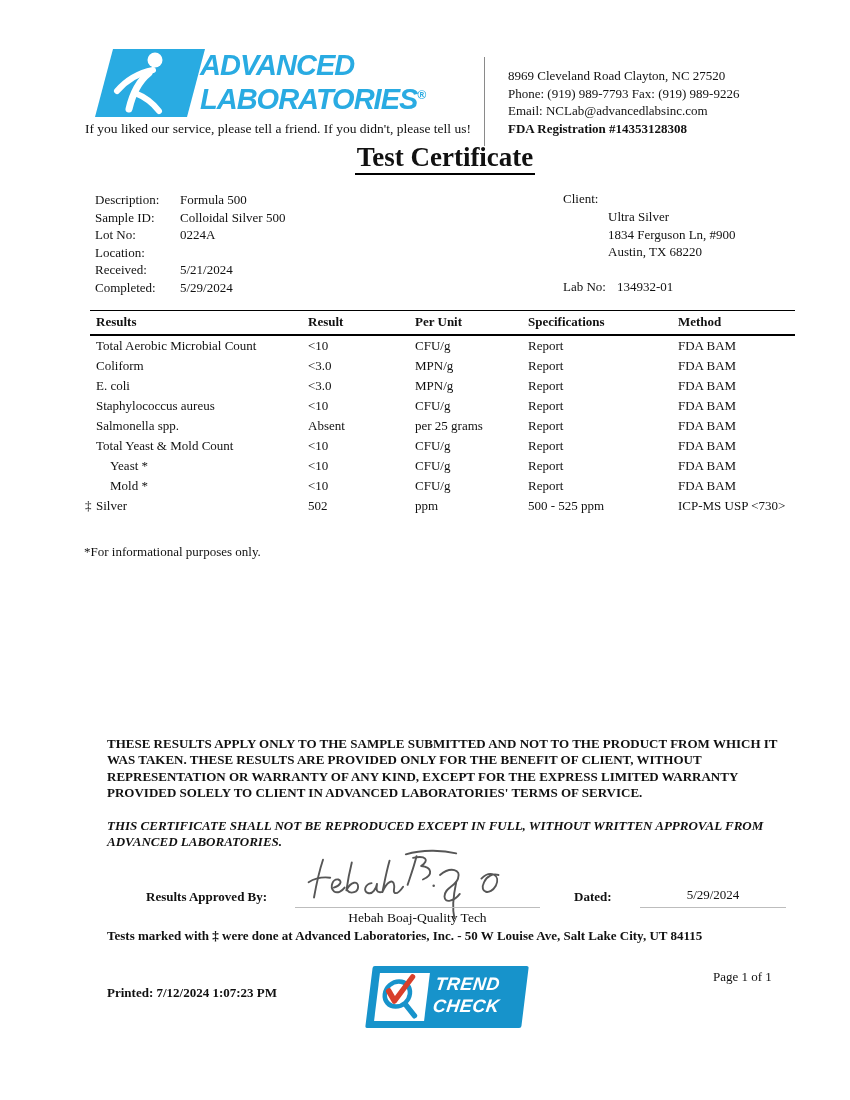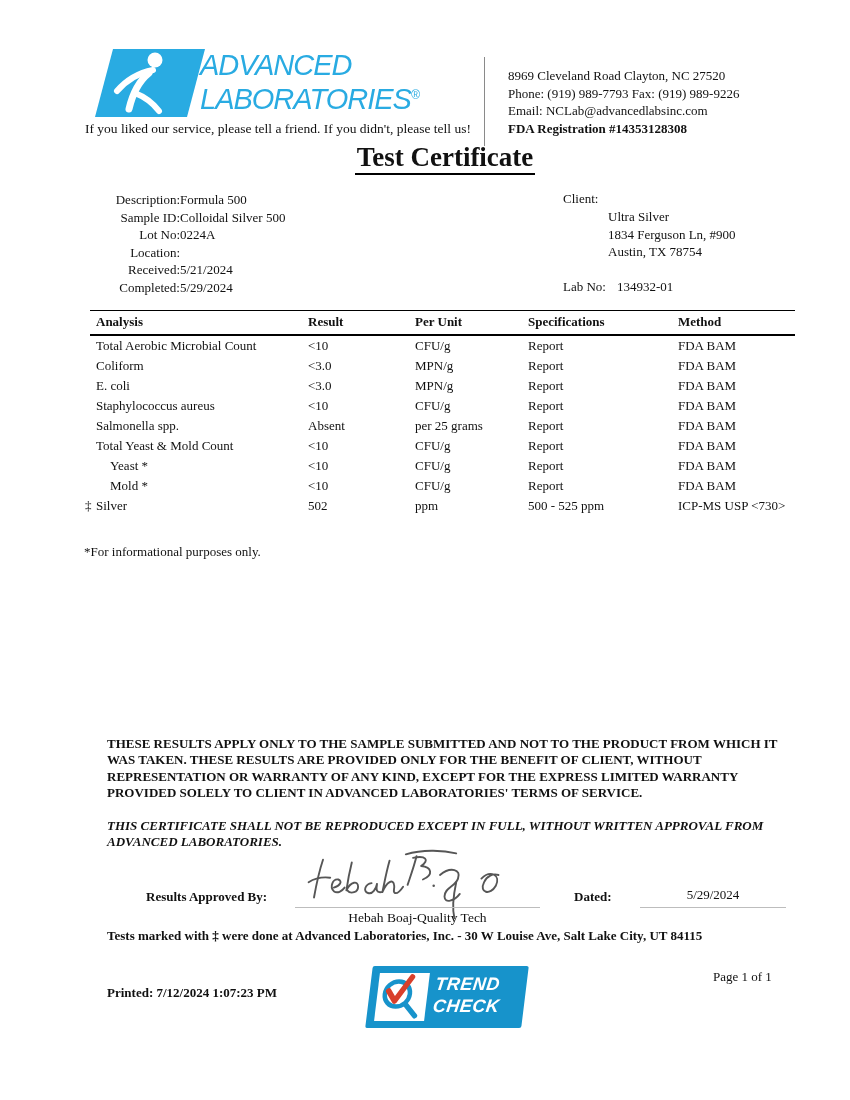--- a/index.html
+++ b/index.html
@@ -3,37 +3,37 @@
 <meta charset="utf-8">
 <style>
   html,body{margin:0;padding:0;background:#fff;}
   .page{position:relative;width:850px;height:1100px;background:#ffffff;overflow:hidden;
         font-family:"Liberation Serif", serif;color:#111;}
   .abs{position:absolute;}
 
   
   .logo-mark{left:95px;top:47px;width:110px;height:72px;}
   .wordmark{left:200px;top:50px;font-family:"Liberation Sans",sans-serif;
-            font-weight:normal;font-style:italic;color:#29ABE2;font-size:29px;
+            font-weight:bold;font-style:italic;color:#29ABE2;font-size:29px;
             line-height:30px;letter-spacing:-1px;white-space:nowrap;}
   .reg-mark{font-size:12px;vertical-align:10px;letter-spacing:0;}
   .tagline{left:85px;top:121px;font-size:13.5px;white-space:nowrap;}
   .hdr-divider{left:484px;top:57px;width:1px;height:89px;background:#8a8a8a;}
   .hdr-right{left:508px;top:67px;font-size:13px;line-height:17.5px;}
   .hdr-fda{font-weight:bold;}
 
   
   .doc-title{left:0;top:142px;width:890px;text-align:center;}
   .doc-title span{font-size:27px;font-weight:bold;
                   border-bottom:2.5px solid #000;padding:0 2px 1px 2px;}
 
   
   .info-left{left:95px;top:191px;font-size:13px;line-height:17.6px;}
   .info-row{display:flex;}
-  .info-label{width:85px;text-align:right;}
+  .info-label{width:85px;}
   .client-label{left:563px;top:191px;font-size:13px;}
   .client-lines{left:608px;top:208px;font-size:13px;line-height:17.6px;}
   .labno-label{left:563px;top:279px;font-size:13px;}
   .labno-value{left:617px;top:279px;font-size:13px;}
 
   
   .results-table{position:absolute;left:90px;top:310px;width:705px;
                  border-collapse:collapse;font-size:13px;}
   .results-table th{text-align:left;font-weight:bold;padding:3px 0 4px 6px;
                     border-top:1px solid #000;border-bottom:2px solid #000;}
@@ -128,36 +128,36 @@
       <div class="info-row">
         <div class="info-label">Completed:</div>
         <div>5/29/2024</div>
       </div>
     </div>
 
   <div class="abs client-label">Client:</div>
   <div class="abs client-lines">
     <div>Ultra Silver</div>
     <div>1834 Ferguson Ln, #900</div>
-    <div>Austin, TX 78754</div>
+    <div>Austin, TX 68220</div>
   </div>
   <div class="abs labno-label">Lab No:</div>
   <div class="abs labno-value">134932-01</div>
 
   <table class="results-table">
     <colgroup>
       <col style="width:212px">
         <col style="width:107px">
         <col style="width:113px">
       <col style="width:150px">
         <col style="width:123px">
     </colgroup>
     <thead>
       <tr>
-        <th>Analysis</th>
+        <th>Results</th>
         <th>Result</th>
         <th>Per Unit</th>
         <th>Specifications</th>
         <th>Method</th>
       </tr>
     </thead>
     <tbody>
         <tr>
           <td>
             <span class="cell-analysis-inner">Total Aerobic Microbial Count</span>
@@ -268,21 +268,21 @@
       <path d="M196,34 c10,-10 22,-4 16,8 c-6,11 -19,8 -13,-4 c3,-7 10,-10 16,-8"></path>
     </g>
   </svg>
 
   <div class="abs sig-line"></div>
   <div class="abs signer-name">Hebah Boaj-Quality Tech</div>
   <div class="abs dated-label">Dated:</div>
   <div class="abs date-line"></div>
   <div class="abs date-value">5/29/2024</div>
 
-  <div class="abs tests-note">Tests marked with ‡ were done at Advanced Laboratories, Inc. - 30 W Louise Ave, Salt Lake City, UT 84115</div>
+  <div class="abs tests-note">Tests marked with ‡ were done at Advanced Laboratories, Inc. - 50 W Louise Ave, Salt Lake City, UT 84115</div>
   <div class="abs printed-line">Printed: 7/12/2024 1:07:23 PM</div>
 
   <div class="abs tc-logo">
     <div class="tc-panel">
       <svg viewBox="0 0 50 48" width="50" height="48" style="overflow:visible;">
         <circle cx="20" cy="21" r="12.5" stroke="#1793CB" stroke-width="4.5" fill="none"></circle>
         <path d="M29,31 L40,43" stroke="#1793CB" stroke-width="5" stroke-linecap="round"></path>
         <path d="M11,18 L18,28 L33,4" stroke="#D8402C" stroke-width="5.5" fill="none" stroke-linecap="round" stroke-linejoin="round"></path>
       </svg>
     </div>

